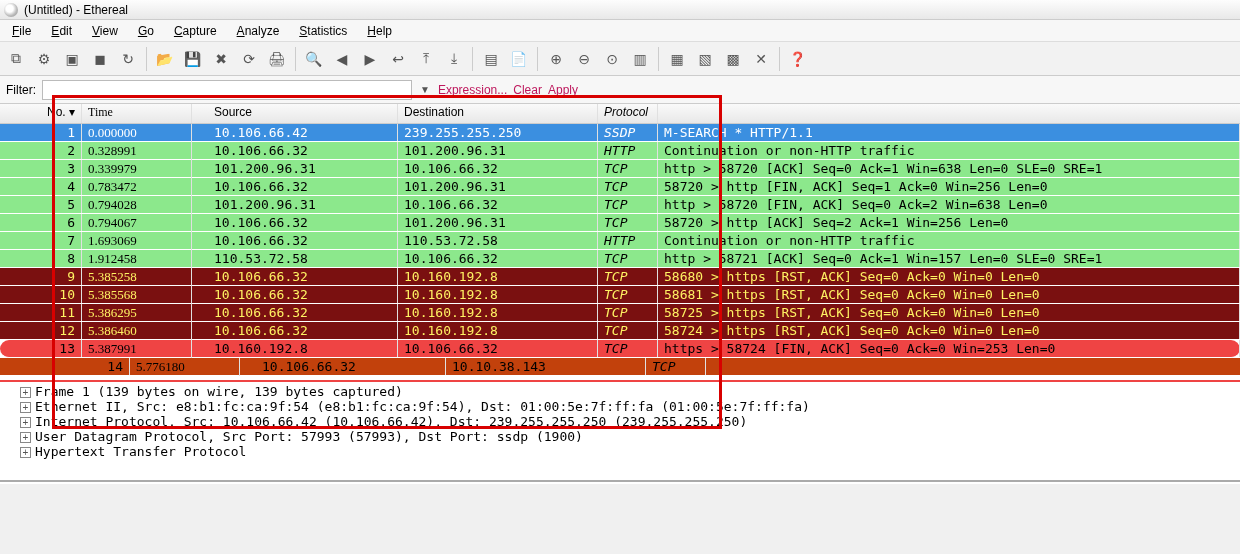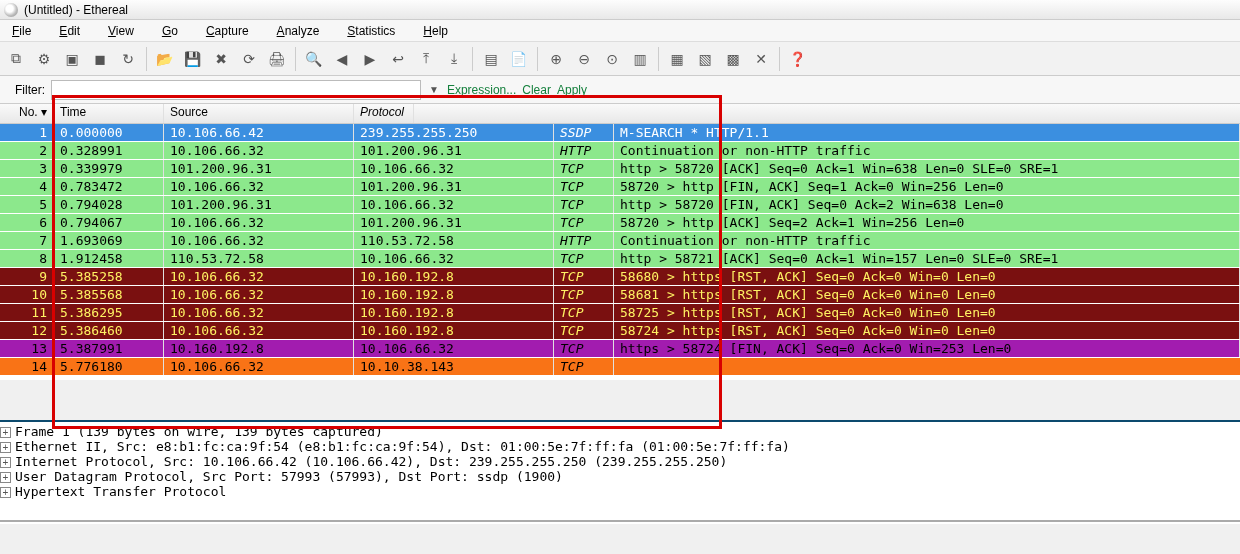--- a/index.html
+++ b/index.html
@@ -26,21 +26,21 @@
     background: radial-gradient(circle at 40% 40%, #fff 0 30%, #bbb 60%, #888 100%);
     border-radius: 50%;
     margin-right: 6px;
   }
   .menubar {
     height: 22px;
     background: #f7f7f7;
     display: flex;
     align-items: center;
     padding: 0 6px;
-    gap: 16px;
+    gap: 8px;
     border-bottom: 1px solid #ddd;
   }
   .menubar .menu-item {
     padding: 2px 6px;
     cursor: default;
   }
   .menubar .menu-item u { text-decoration: underline; }
   .toolbar {
     height: 34px;
     background: #f2f2f2;
@@ -58,36 +58,36 @@
     font-size: 14px;
     color: #555;
     cursor: default;
   }
   .filterbar {
     height: 28px;
     background: #f7f7f7;
     border-bottom: 1px solid #ccc;
     display: flex;
     align-items: center;
-    padding: 0 15px;
+    padding: 0 6px;
     gap: 6px;
   }
   .filterbar label { font-size: 12px; }
   .filterbar input {
     flex: 0 0 370px;
     height: 20px;
     border: 1px solid #bbb;
     background: #fff;
     padding: 0 4px;
     font-size: 12px;
   }
   .filterbar .dd { font-size: 10px; color:#555; padding:0 2px; cursor:default;}
   .filterbar .linkbtn {
     text-decoration: none;
-    color: #15803d;
+    color: #be185d;
     cursor: default;
   }
   .filterbar .linkbtn span { text-decoration: underline; }
   .packet-table {
     height: 276px;
     background: #fff;
     overflow: hidden;
     position: relative;
   }
   .pt-header {
@@ -96,56 +96,55 @@
     border-bottom: 1px solid #ccc;
     height: 20px;
     font-size: 12px;
   }
   .pt-header .col, .pt-row .col {
     padding: 1px 6px;
     border-right: 1px solid #e0e0e0;
     overflow: hidden;
     white-space: nowrap;
   }
-  .col-no { width: 54px; text-align: right; padding-right: 8px;}
-  .col-time { width: 110px; }
-  .col-src { width: 190px; }
+  .col-no { width: 82px; text-align: right; padding-right: 8px;}
+  .col-time { width: 110px; font-family: Liberation Serif, serif; }
+  .col-src { width: 190px; margin-left: 16px; }
   .col-dst { width: 200px; }
   .col-proto { width: 60px; font-style: italic; }
   .col-info { flex: 1; }
   .pt-body { font-family: "Consolas","DejaVu Sans Mono","Courier New",monospace; font-size: 13px; }
   .pt-row {
     display: flex;
     height: 18px;
     align-items: center;
     border-bottom: 1px solid #fff;
   }
   .pt-row.selected { background: #3b8fe0; color: #fff; }
   .row-green { background: #8ce88c; }
   .row-darkred { background: #7a1010; color: #fff263; }
-  .row-grey { background: #a21caf; }
-  .row-lav { background: #f97316; }
+  .row-grey { background: #ef4444; border-radius: 9px; }
+  .row-lav { background: #c2410c; padding-left: 48px; }
   .red-outline {
     position: absolute;
     left: 52px;
     top: 95px;
     width: 670px;
     height: 334px;
     border: 3px solid #d80000;
     pointer-events: none;
   }
   .details-pane {
     background: #fff;
-    border-top: 2px solid #0c4a6e;
+    border-top: 2px solid #ef4444;
     height: 100px;
     font-family: "Consolas","DejaVu Sans Mono","Courier New",monospace;
     font-size: 13px;
-    padding: 2px 0;
+    padding: 2px 20px;
     overflow: hidden;
-    margin-top: 40px;
   }
   .details-pane .node { white-space: pre; }
   .details-pane .expander {
     display: inline-block;
     width: 11px; height: 11px;
     border: 1px solid #888;
     text-align: center;
     line-height: 9px;
     font-size: 10px;
     margin-right: 4px;
@@ -216,20 +215,21 @@
   <a class="linkbtn"><span>E</span><span>xpression...</span></a>
   <a class="linkbtn"><span>C</span><span>lear</span></a>
   <a class="linkbtn"><span>A</span><span>pply</span></a>
 </div>
 
 <div class="packet-table">
   <div class="pt-header">
     <div class="col col-no">No. ▾</div>
     <div class="col col-time">Time</div>
     <div class="col col-src">Source</div>
+    <div class="col col-dst">Destination</div>
     <div class="col col-proto">Protocol</div>
   </div>
   <div class="pt-body" id="pt-body">
       <div class="pt-row selected">
         <div class="col col-no">1</div>
         <div class="col col-time">0.000000</div>
         <div class="col col-src">10.106.66.42</div>
         <div class="col col-dst">239.255.255.250</div>
         <div class="col col-proto">SSDP</div>
         <div class="col col-info">M-SEARCH * HTTP/1.1</div>

